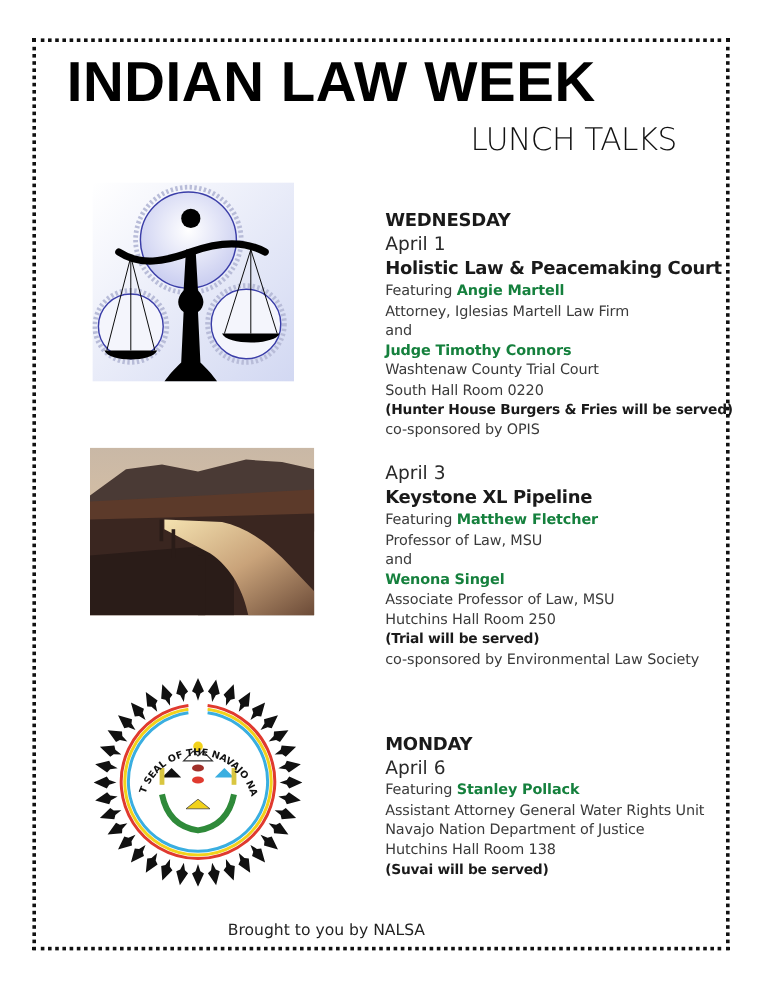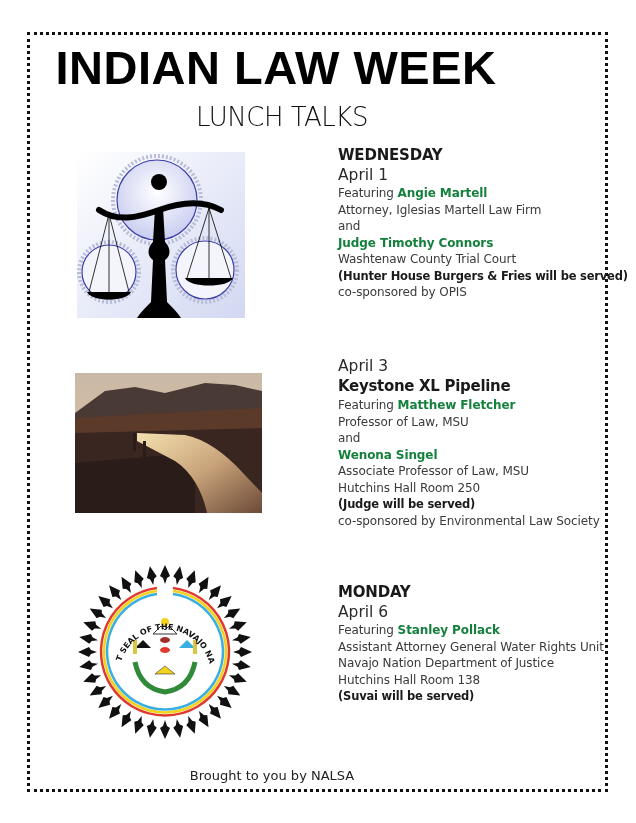--- a/index.html
+++ b/index.html
@@ -3,24 +3,24 @@
 <meta charset="utf-8">
 <style>
   html, body { margin:0; padding:0; background:#fff; }
   body { width:636px; height:823px; position:relative; overflow:hidden;
          font-family:"DejaVu Sans", sans-serif; color:#2a2a2a; }
   .frame { position:absolute; left:27px; top:32px; width:581px; height:760px;
            box-sizing:border-box; border:3px dotted #111; }
   .title { position:absolute; left:0; width:552px; top:40px; text-align:center;
            font-family:"Liberation Sans", sans-serif; font-weight:bold; font-size:47px;
            letter-spacing:0.5px; color:#000; line-height:56px; }
-  .subtitle { position:absolute; left:0; width:564px; top:100px; text-align:center;
+  .subtitle { position:absolute; left:0; width:564px; top:100px; text-align:right;
               font-family:"DejaVu Sans", sans-serif; font-weight:200; font-size:26px;
               color:#111; line-height:34px; letter-spacing:-0.5px; }
-  .event { position:absolute; left:338px; width:290px; }
+  .event { position:absolute; left:321px; width:290px;margin-top:28px; }
   .ev-day { font-weight:bold; font-size:15px; line-height:20px; color:#1a1a1a; letter-spacing:-0.2px; }
   .ev-date { font-size:15.5px; line-height:20px; color:#2a2a2a; font-weight:normal; }
   .ev-topic { font-weight:bold; font-size:15px; line-height:21px; color:#1a1a1a; letter-spacing:-0.3px; white-space:nowrap; }
   .ev-line { font-size:12px; line-height:16.5px; color:#3a3a3a; white-space:nowrap; letter-spacing:-0.1px; }
   .ev-line b { color:#15803d; }
   .ev-food { font-weight:bold; font-size:11.5px; line-height:16.5px; color:#1a1a1a; white-space:nowrap; letter-spacing:-0.2px; }
   .footer { position:absolute; left:0; width:544px; top:768px; text-align:center;
             font-size:13px; color:#222; }
   .img { position:absolute; }
 </style>
@@ -61,25 +61,27 @@
     <line x1="132" y1="56" x2="110" y2="126" stroke="#000" stroke-width="0.8"></line>
     <line x1="132" y1="56" x2="154" y2="126" stroke="#000" stroke-width="0.8"></line>
     <line x1="132" y1="56" x2="132" y2="126" stroke="#000" stroke-width="0.8"></line>
     <path d="M108 126 L156 126 C152 136, 112 136, 108 126 Z" fill="#000"></path>
   </svg>
 </div>
 
 <div class="event" style="top:145px;">
   <div class="ev-day">WEDNESDAY</div>
   <div class="ev-date">April 1</div>
+  <div class="ev-topic">Holistic Law &amp; Peacemaking Court</div>
   <div class="ev-line"><span>Featuring </span><b>Angie Martell</b></div>
   <div class="ev-line">Attorney, Iglesias Martell Law Firm</div>
   <div class="ev-line">and</div>
   <div class="ev-line"><b>Judge Timothy Connors</b></div>
   <div class="ev-line">Washtenaw County Trial Court</div>
+  <div class="ev-line">South Hall Room 0220</div>
   <div class="ev-food">(Hunter House Burgers &amp; Fries will be served)</div>
   <div class="ev-line">co-sponsored by OPIS</div>
 </div>
 
 <div class="img" style="left:75px;top:373px;width:187px;height:140px;overflow:hidden;">
   <svg width="187" height="140" viewBox="0 0 187 140">
     <defs>
       <linearGradient id="sky" x1="0" y1="0" x2="0" y2="1">
         <stop offset="0" stop-color="#c9b8a6"></stop>
         <stop offset="1" stop-color="#e7c9a2"></stop>
@@ -104,21 +106,21 @@
 
 <div class="event" style="top:356px;">
   <div class="ev-date">April 3</div>
   <div class="ev-topic">Keystone XL Pipeline</div>
   <div class="ev-line"><span>Featuring </span><b>Matthew Fletcher</b></div>
   <div class="ev-line">Professor of Law, MSU</div>
   <div class="ev-line">and</div>
   <div class="ev-line"><b>Wenona Singel</b></div>
   <div class="ev-line">Associate Professor of Law, MSU</div>
   <div class="ev-line">Hutchins Hall Room 250</div>
-  <div class="ev-food">(Judge will be served)</div>
+  <div class="ev-food">(Trial will be served)</div>
   <div class="ev-line">co-sponsored by Environmental Law Society</div>
 </div>
 
 <div class="img" style="left:78px;top:565px;width:174px;height:174px;">
   <svg width="174" height="174" viewBox="0 0 174 174">
     <g transform="translate(87 87)">
       <g id="arrows">
         <path d="M0 -87 L5 -76 L2 -74 L0 -68 L-2 -74 L-5 -76 Z" fill="#111"></path>
       </g>
       <use href="#arrows" transform="rotate(10)"></use>

